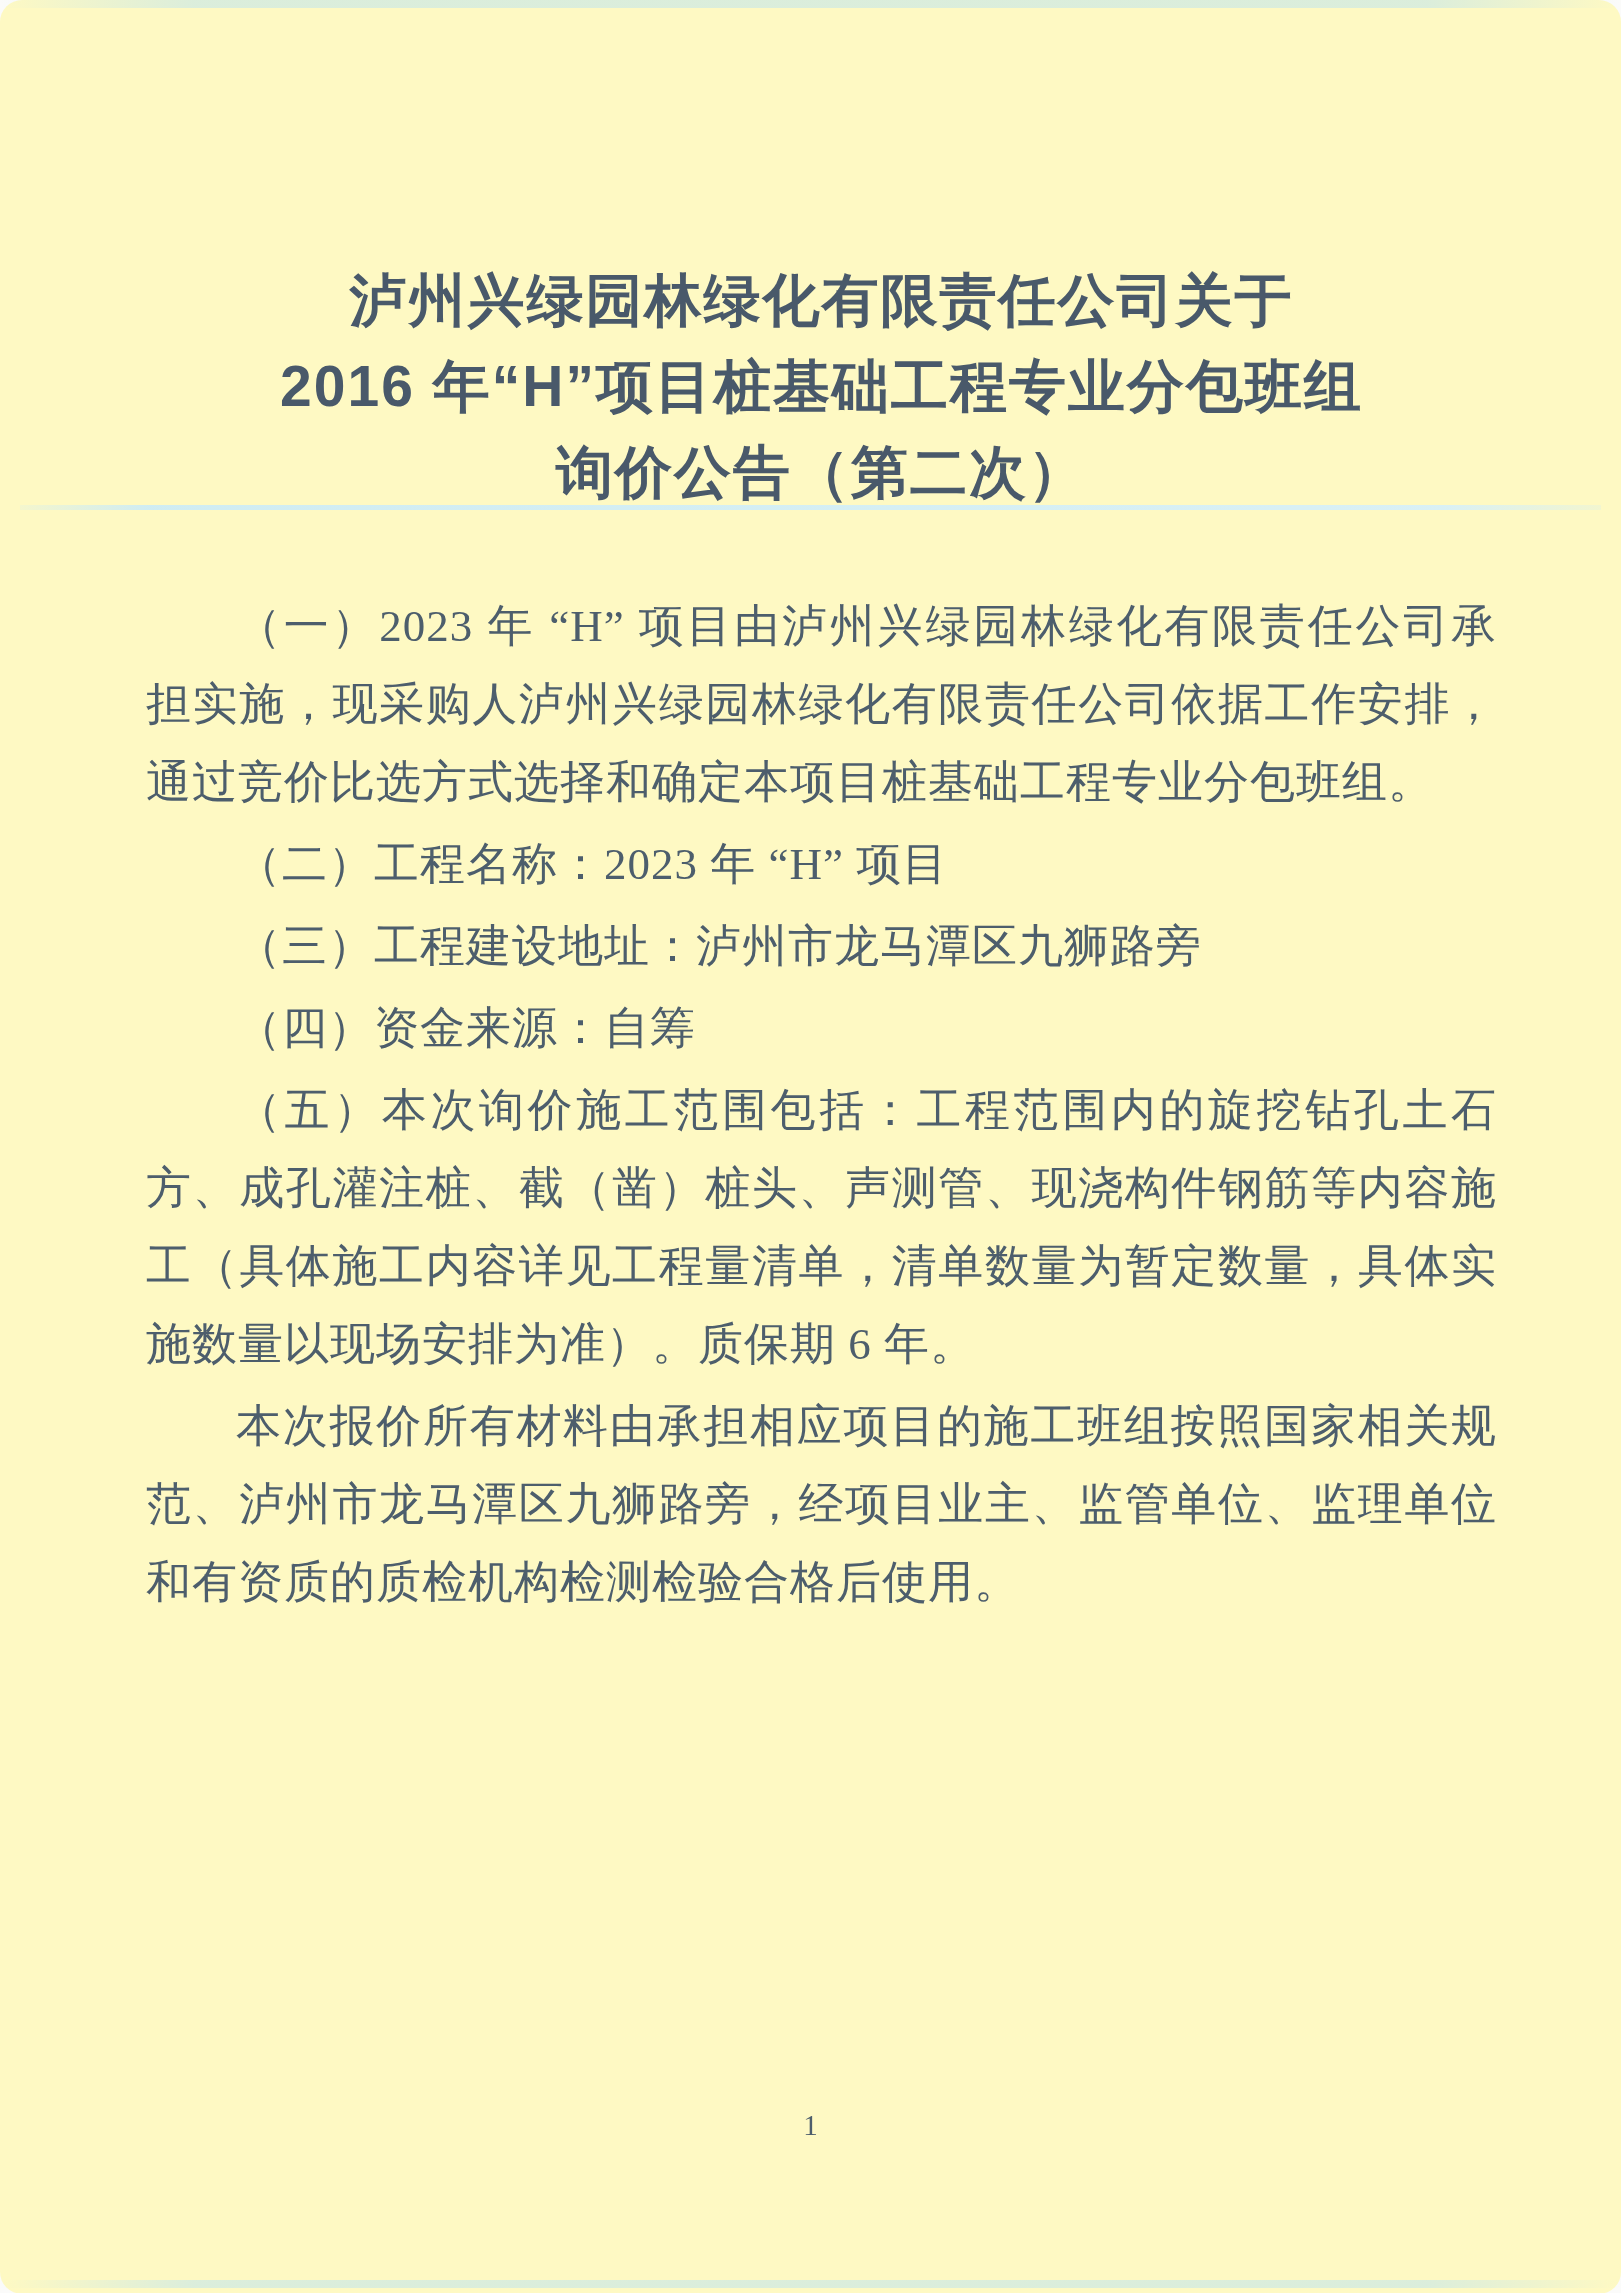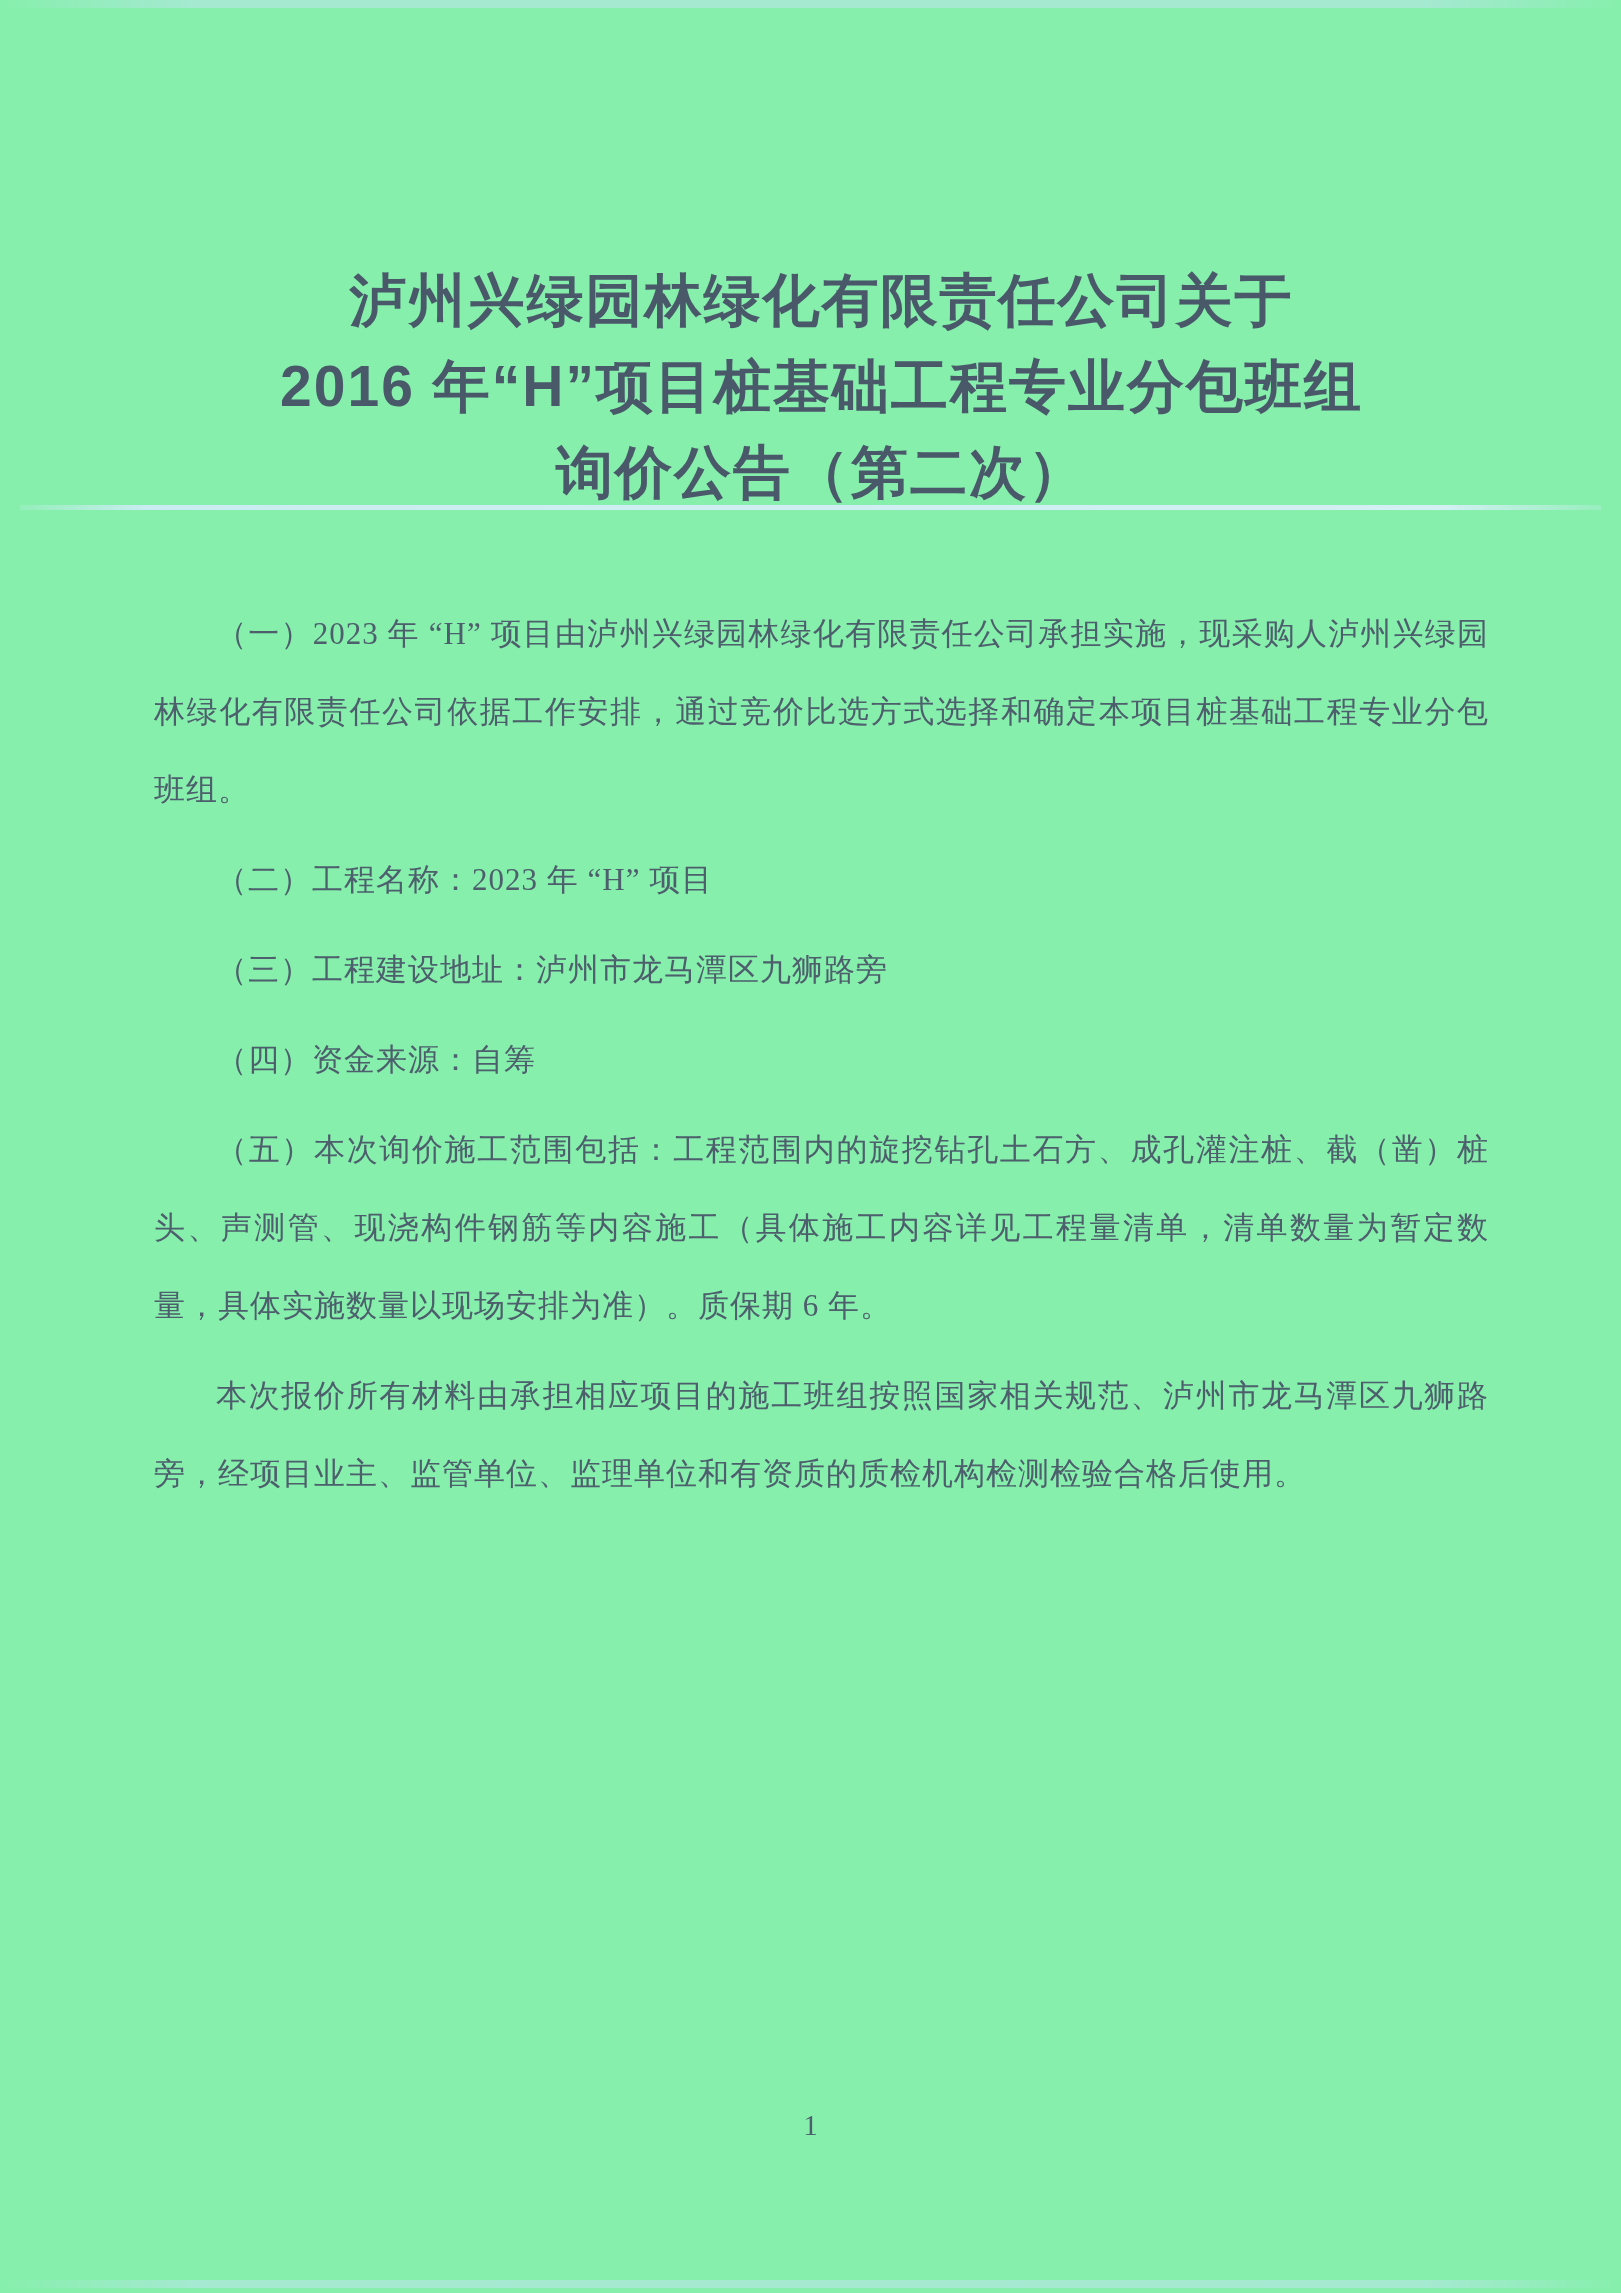--- a/index.html
+++ b/index.html
@@ -5,22 +5,23 @@
   html,body{margin:0;padding:0;}
   body{
     width:1621px;height:2294px;
     background:#fbfbfa;
     font-family:"Liberation Serif","DejaVu Serif",serif;
     position:relative;
     overflow:hidden;
   }
   .page{
     position:absolute;inset:0;
-    background:#86efac;
+    background:#fef9c3;
     color:#4d5e6c;
+    border-radius:22px;
   }
   
   .scan-edge{
     position:absolute;left:0;right:0;height:7.8px;
     background:linear-gradient(90deg, rgba(190,228,240,0) 0%, rgba(190,228,240,.55) 12%, rgba(190,228,240,.55) 88%, rgba(190,228,240,0) 100%);
     pointer-events:none;
   }
   .scan-edge.top{top:0;}
   .scan-edge.bottom{bottom:5.9px;}
 
@@ -48,22 +49,22 @@
     font-family:"Liberation Sans","DejaVu Sans",sans-serif;
     font-weight:bold;
     font-size:45px;
     line-height:80px;
     margin:0 0 11.8px 0;
     text-indent:2em;
     color:#4b5c6b;
     letter-spacing:1px;
   }
   .body-block p{
-    margin:12px;
-    font-size:31px;
+    margin:4px;
+    font-size:45px;
     line-height:78px;
     text-indent:2em;
     text-align:justify;
     text-justify:inter-character;
     letter-spacing:1px;
     color:#4d5e6c;
   }
   .footer{
     position:absolute;
     bottom:152px;left:0;right:0;

